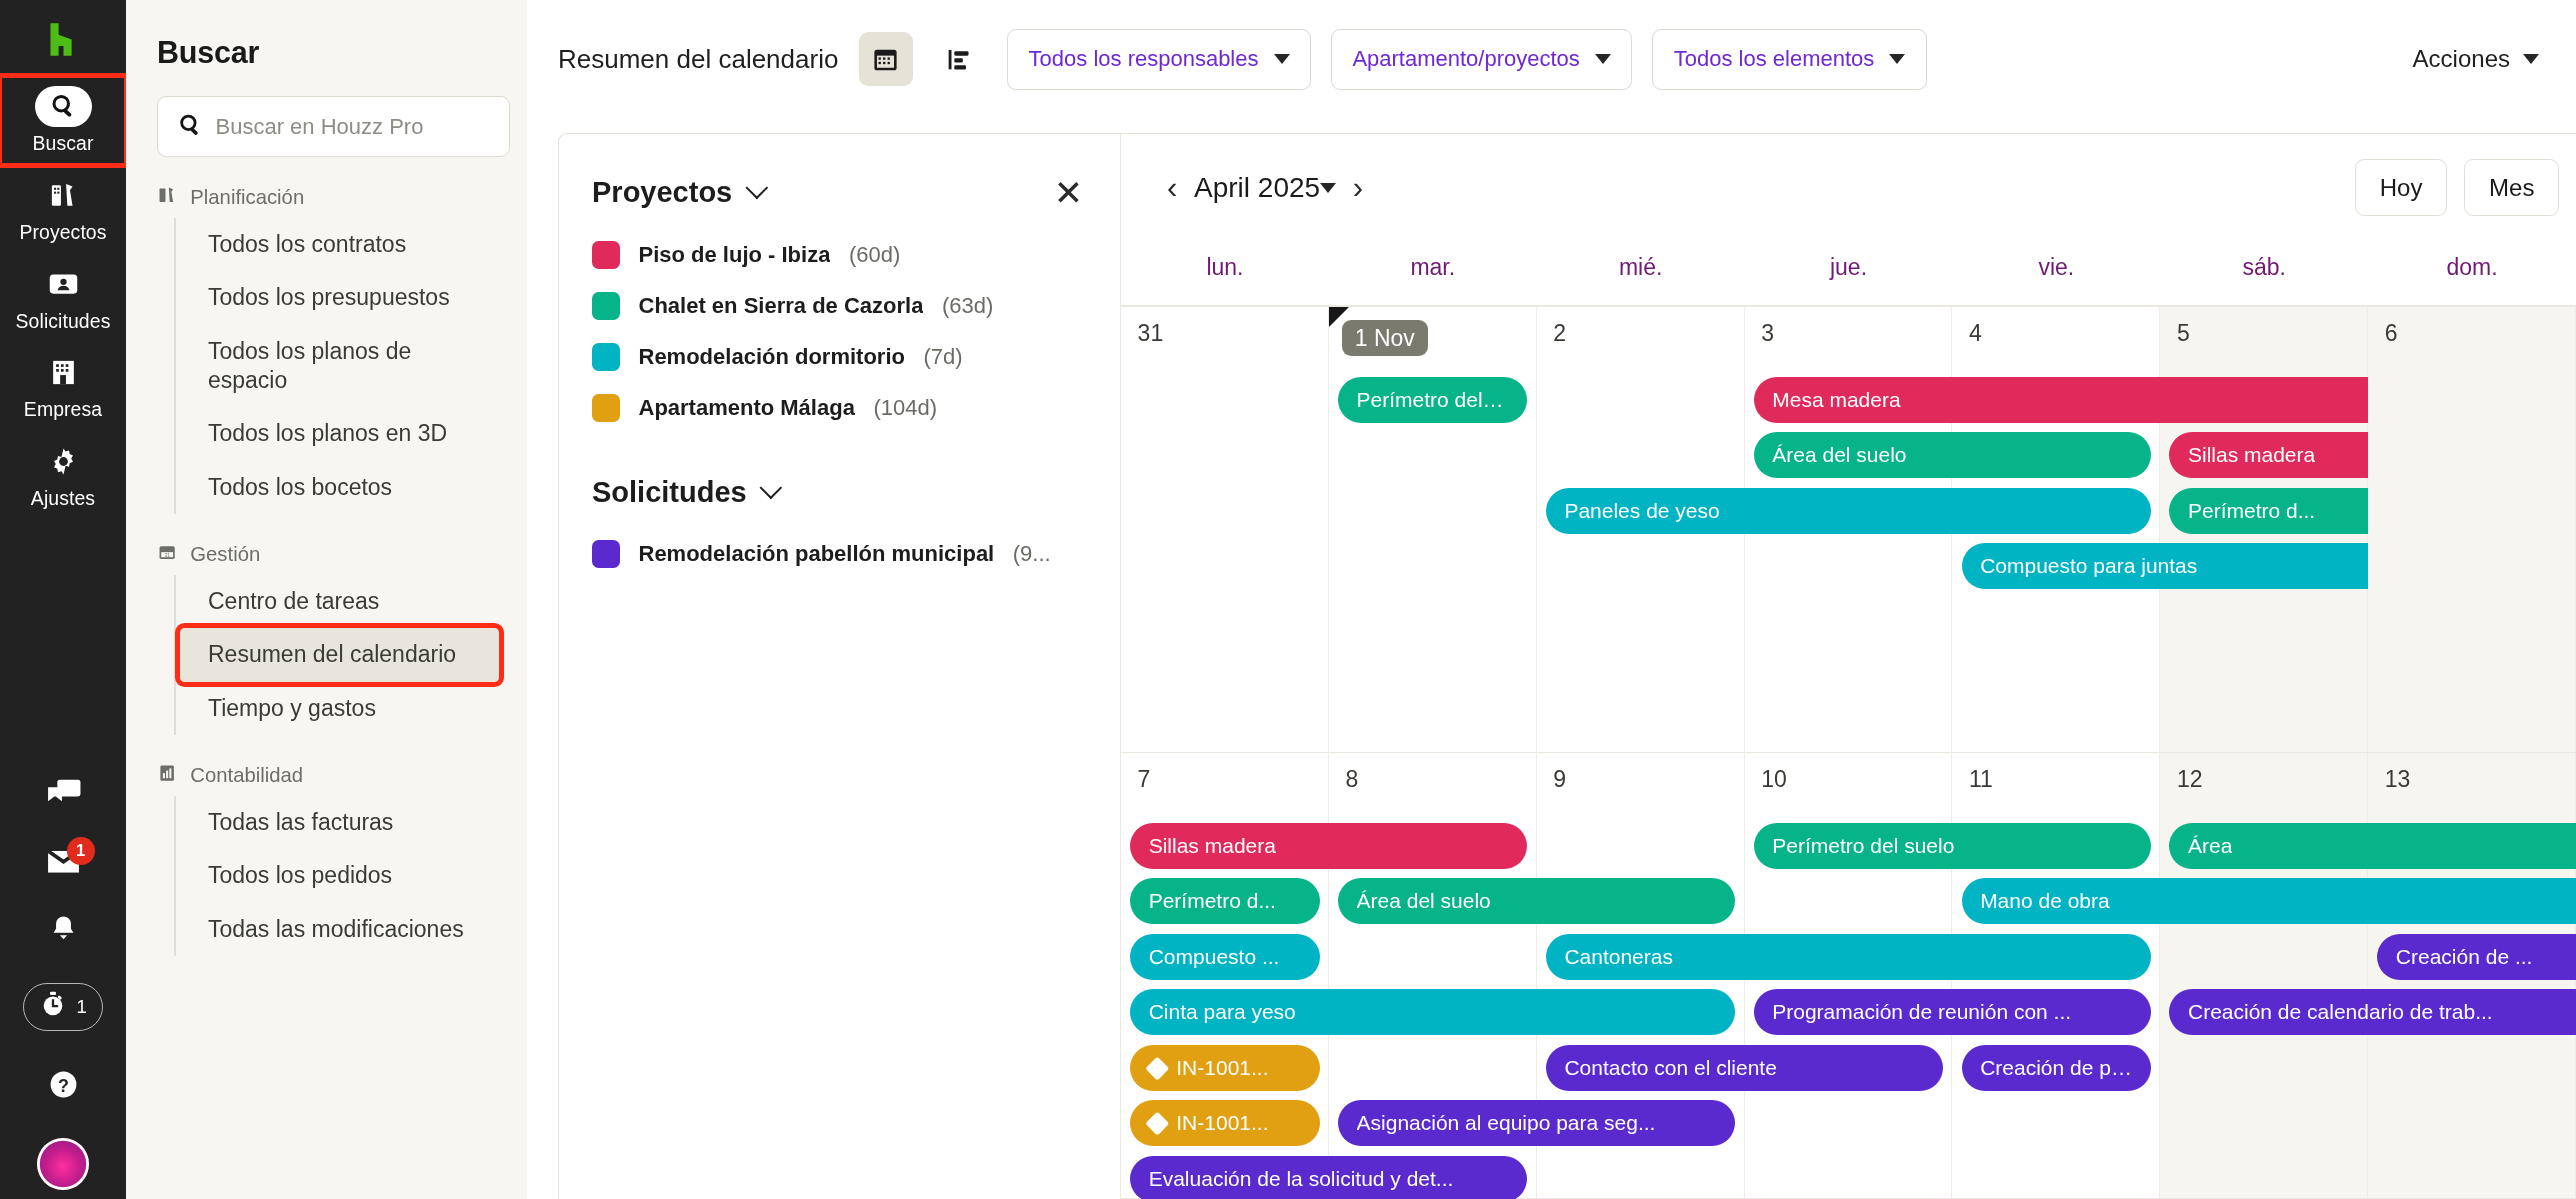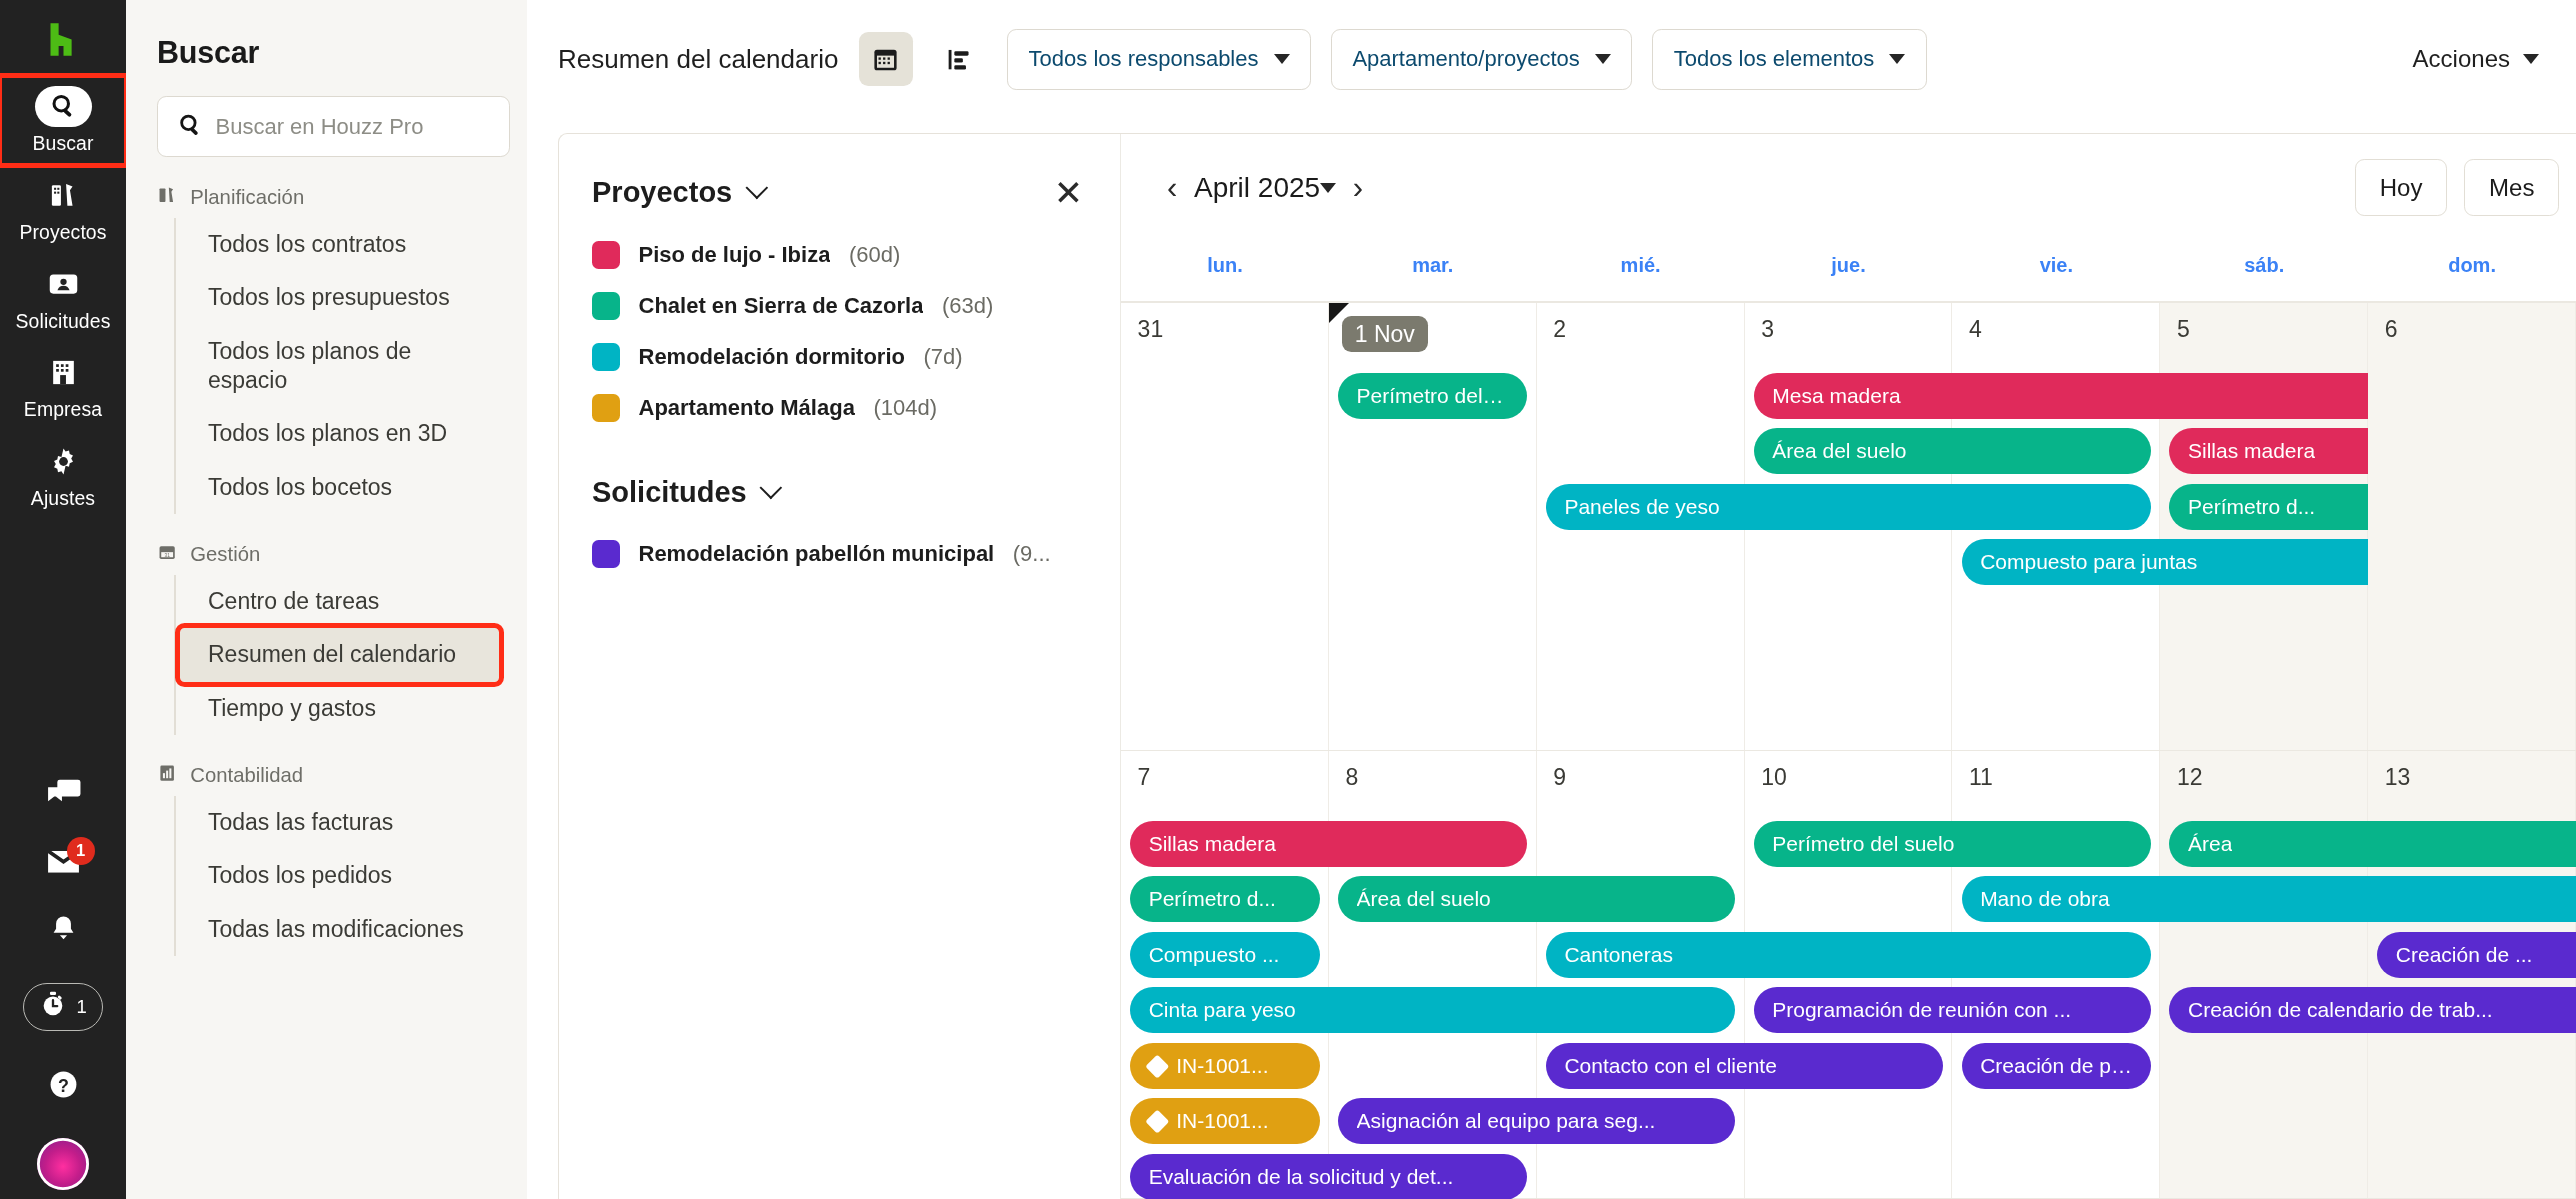--- a/index.html
+++ b/index.html
@@ -94,21 +94,21 @@
   }
   .page-title { font-size: 26px; color: #1f1f1f; white-space: nowrap; }
   .icon-btn {
     width: 54px; height: 54px; border-radius: 9.2px;
     display: flex; align-items: center; justify-content: center; cursor: pointer;
   }
   .icon-btn.sel { background: #E5E2D8; }
   .filter-btn {
     height: 61px; border: 1.8px solid #ddd9d0; border-radius: 9.2px; background: #fff;
     display: flex; align-items: center; gap: 15px; padding: 0 20.3px;
-    font-size: 22px; color: #0c4a6e; cursor: pointer; white-space: nowrap;
+    font-size: 22px; color: #6d28d9; cursor: pointer; white-space: nowrap;
     font-family: inherit;
   }
   .caret { width: 0; height: 0; border-left: 8.3px solid transparent; border-right: 8.3px solid transparent; border-top: 10.2px solid #262626; }
   .topbar-spacer { flex: 1 1 auto; }
   .actions-btn {
     display: flex; align-items: center; gap: 13px;
     font-size: 24px; color: #1f1f1f; cursor: pointer; white-space: nowrap;
   }
 
   
@@ -140,21 +140,21 @@
   .nav-arrow { font-size: 31px; color: #2b2b2b; cursor: pointer; padding: 0 13px; line-height:1; }
   .cal-month { font-size: 28px; color: #1b1b1b; display: flex; align-items: center; cursor: pointer; margin: 0 3.7px; }
   .cal-tb-spacer { flex: 1 1 auto; }
   .tb-btn {
     height: 57px; min-width: 92px; padding: 0 24px; margin-right: 16.6px;
     border: 1.8px solid #e2ded5; border-radius: 9.2px; background: #fff;
     font-size: 24px; color: #1b1b1b; cursor: pointer; font-family: inherit;
     display:flex; align-items:center; justify-content:center;
   }
   .dow-row { display: grid; grid-template-columns: repeat(7, 1fr); border-bottom: 2.8px solid #ebe8e1; }
-  .dow { text-align: center; font-size: 20px; color: #3b82f6; padding: 13px 0 24px 0; font-weight: bold; }
+  .dow { text-align: center; font-size: 23px; color: #701a75; padding: 13px 0 24px 0; }
   .weeks { flex: 1 1 auto; display: flex; flex-direction: column; min-height: 0; }
   .week { flex: 1 1 0; position: relative; border-bottom: 1.8px solid #ebe8e1; min-height:0; }
   .daygrid { position: absolute; inset: 0; display: grid; grid-template-columns: repeat(7, 1fr); }
   .daycell { border-right: 1.8px solid #efece6; padding: 13px 0 0 16.6px; position: relative; }
   .daycell.weekend { background: #F7F5F0; }
   .daynum { font-size: 23px; color: #3a3a35; }
   .daynum.today {
     background: #7B7A6E; color: #fff; border-radius: 9.2px;
     padding: 4.6px 13px; display: inline-block; position: relative; left: -3.7px;
   }

